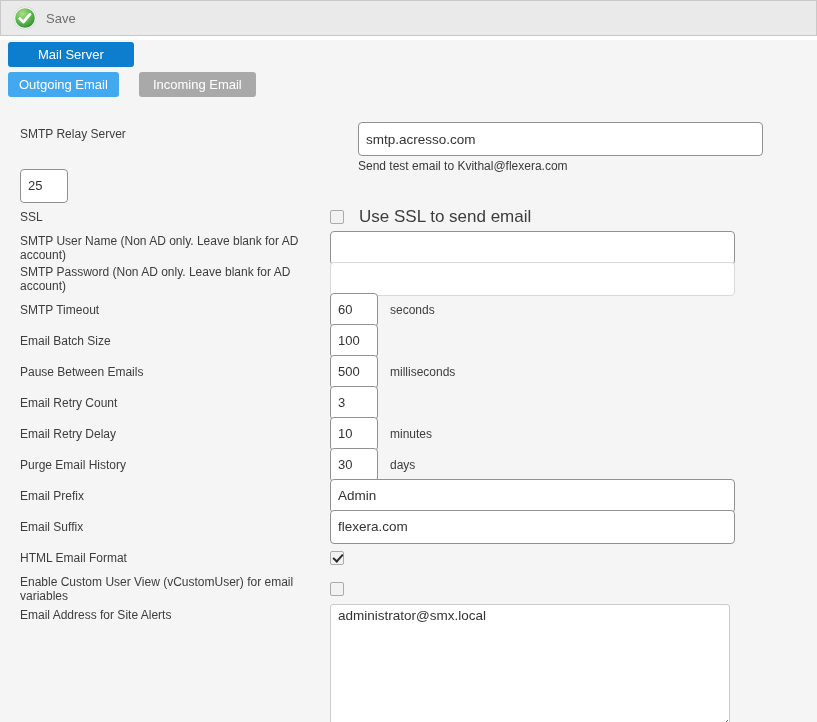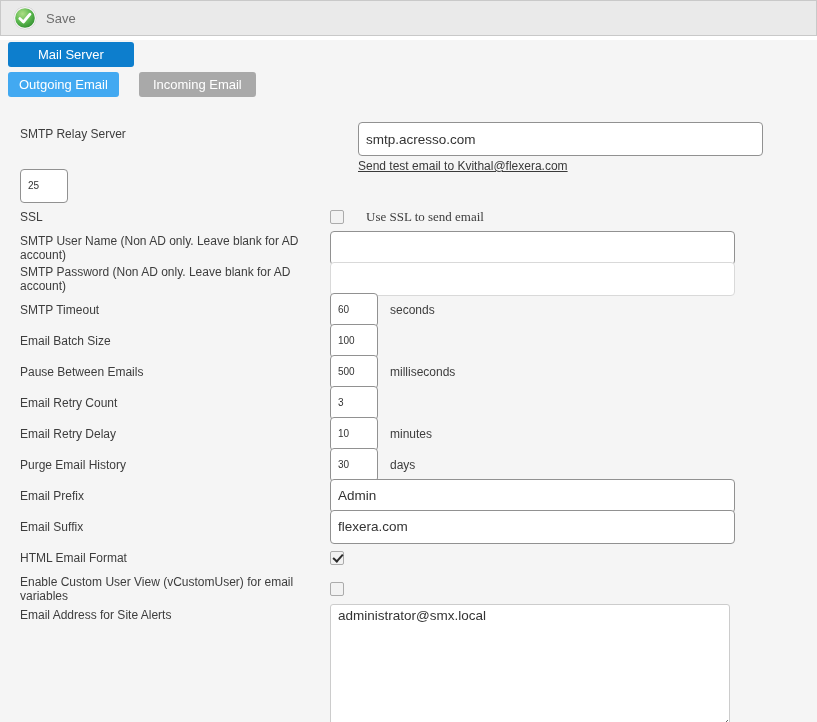--- a/index.html
+++ b/index.html
@@ -89,33 +89,32 @@
     border: 1px solid #919191;
     background: #fff;
     font-family: inherit;
     font-size: 13.5px;
     color: #333;
     padding: 1px 7px;
     border-radius: 4px;
     outline: none;
   }
   .text-input.wide { width: 405px; }
-  .text-input.small { width: 48px; font-size: 10px; }
+  .text-input.small { width: 48px; font-size: 13px; }
   .text-input.light { border-color: #d9d9d9; }
 
   .unit {
     font-size: 12px;
     color: #3d3d3d;
     margin-left: 12px;
   }
 
   .test-link {
     font-size: 12px;
     color: #3a3a3a;
-    text-decoration: underline;
     margin-top: 3px;
     cursor: pointer;
     width: fit-content;
   }
 
   
   .checkbox {
     width: 14px;
     height: 14px;
     flex: 0 0 14px;
@@ -131,24 +130,23 @@
     position: absolute;
     left: 2px;
     top: 2px;
     width: 8px;
     height: 4px;
     border-left: 2px solid #2b2b2b;
     border-bottom: 2px solid #2b2b2b;
     transform: rotate(-48deg);
   }
   .checkbox-label {
-    font-size: 13px;
-    color: #3d3d3d;
-    margin-left: 22px;
-    font-family: Liberation Serif, serif;
+    font-size: 17px;
+    color: #3d3d3d;
+    margin-left: 15px;
   }
   .checkbox-inline { display: flex; align-items: center; }
 
   .alerts-textarea {
     width: 400px;
     height: 125px;
     border: 1px solid #ccc;
     border-radius: 3px;
     font-family: inherit;
     font-size: 13.5px;

